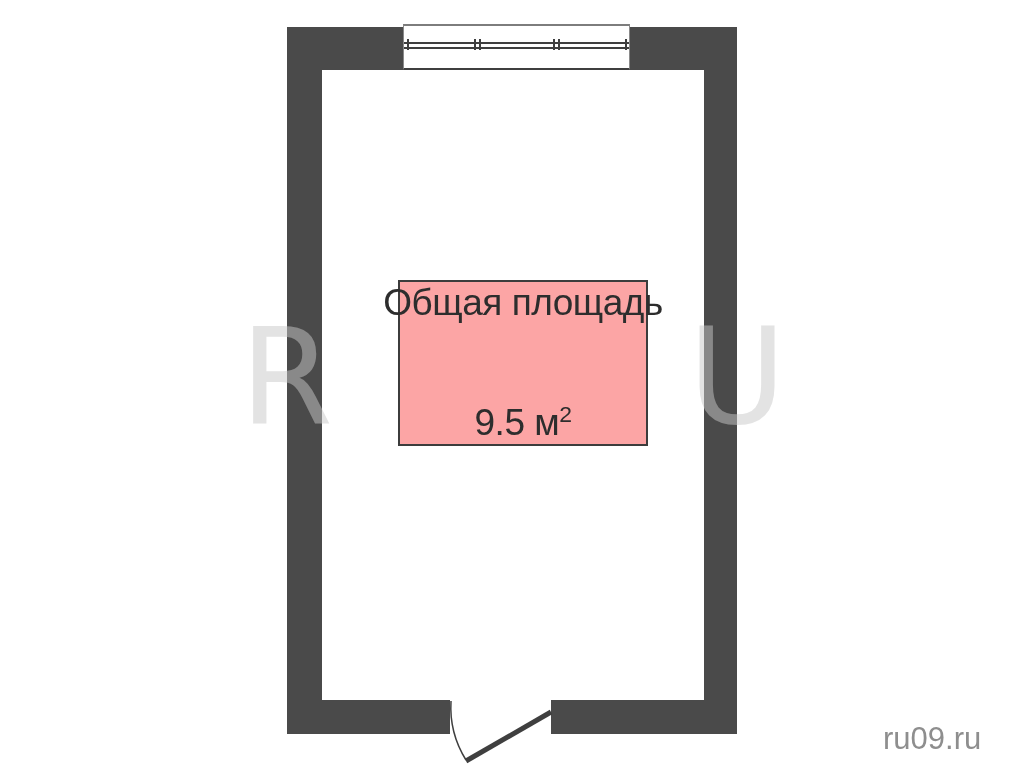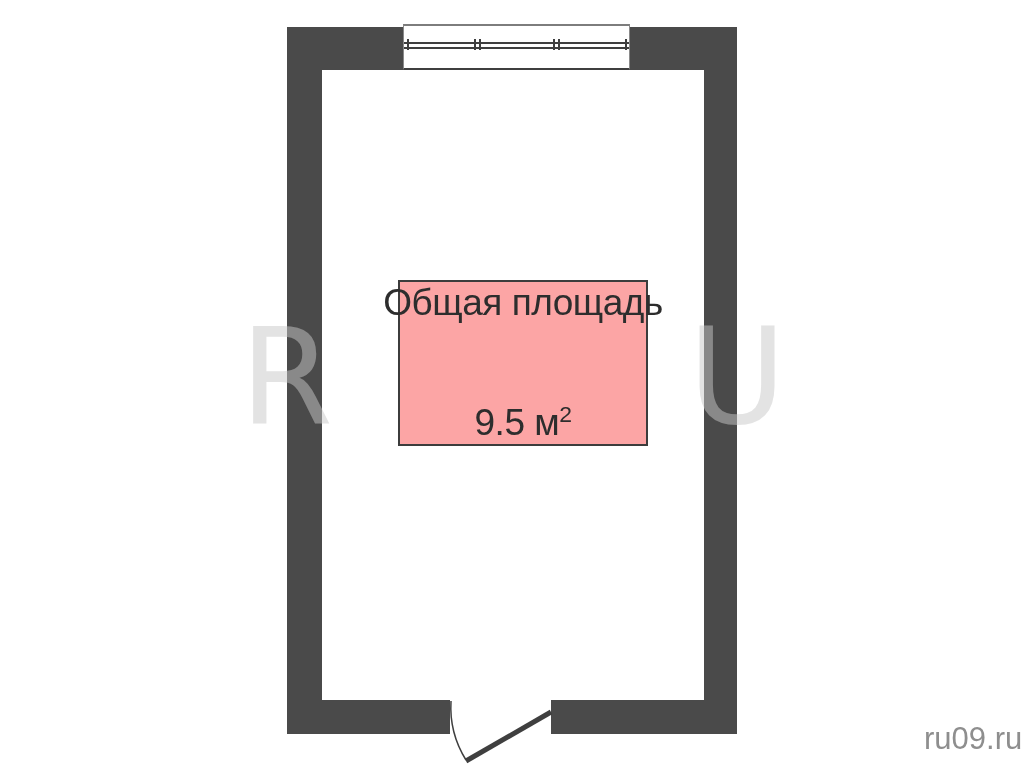--- a/index.html
+++ b/index.html
@@ -52,21 +52,21 @@
     background:#fca5a5;border:2px solid #3c3c3c;box-sizing:border-box;
     display:flex;flex-direction:column;justify-content:space-between;align-items:center;
     gap:10px;color:#2d2d2d;
   }
   .area-title{font-size:37px;letter-spacing:-0.5px;white-space:nowrap;}
   .area-value-line{font-size:37px;letter-spacing:-0.5px;}
   .area-value-line sup{font-size:0.62em;vertical-align:super;line-height:0;}
 
   
   .site-wm{
-    position:absolute;left:924px;top:721px;font-size:31px;color:#8e8e8e;
+    position:absolute;left:883px;top:721px;font-size:31px;color:#8e8e8e;
     letter-spacing:0px;text-shadow:1px 1px 0 rgba(255,255,255,0.7);
   }
 </style>
 </head>
 <body>
 
 <div class="canvas">
 
   <div class="wall wall-left"></div>
   <div class="wall wall-right"></div>

